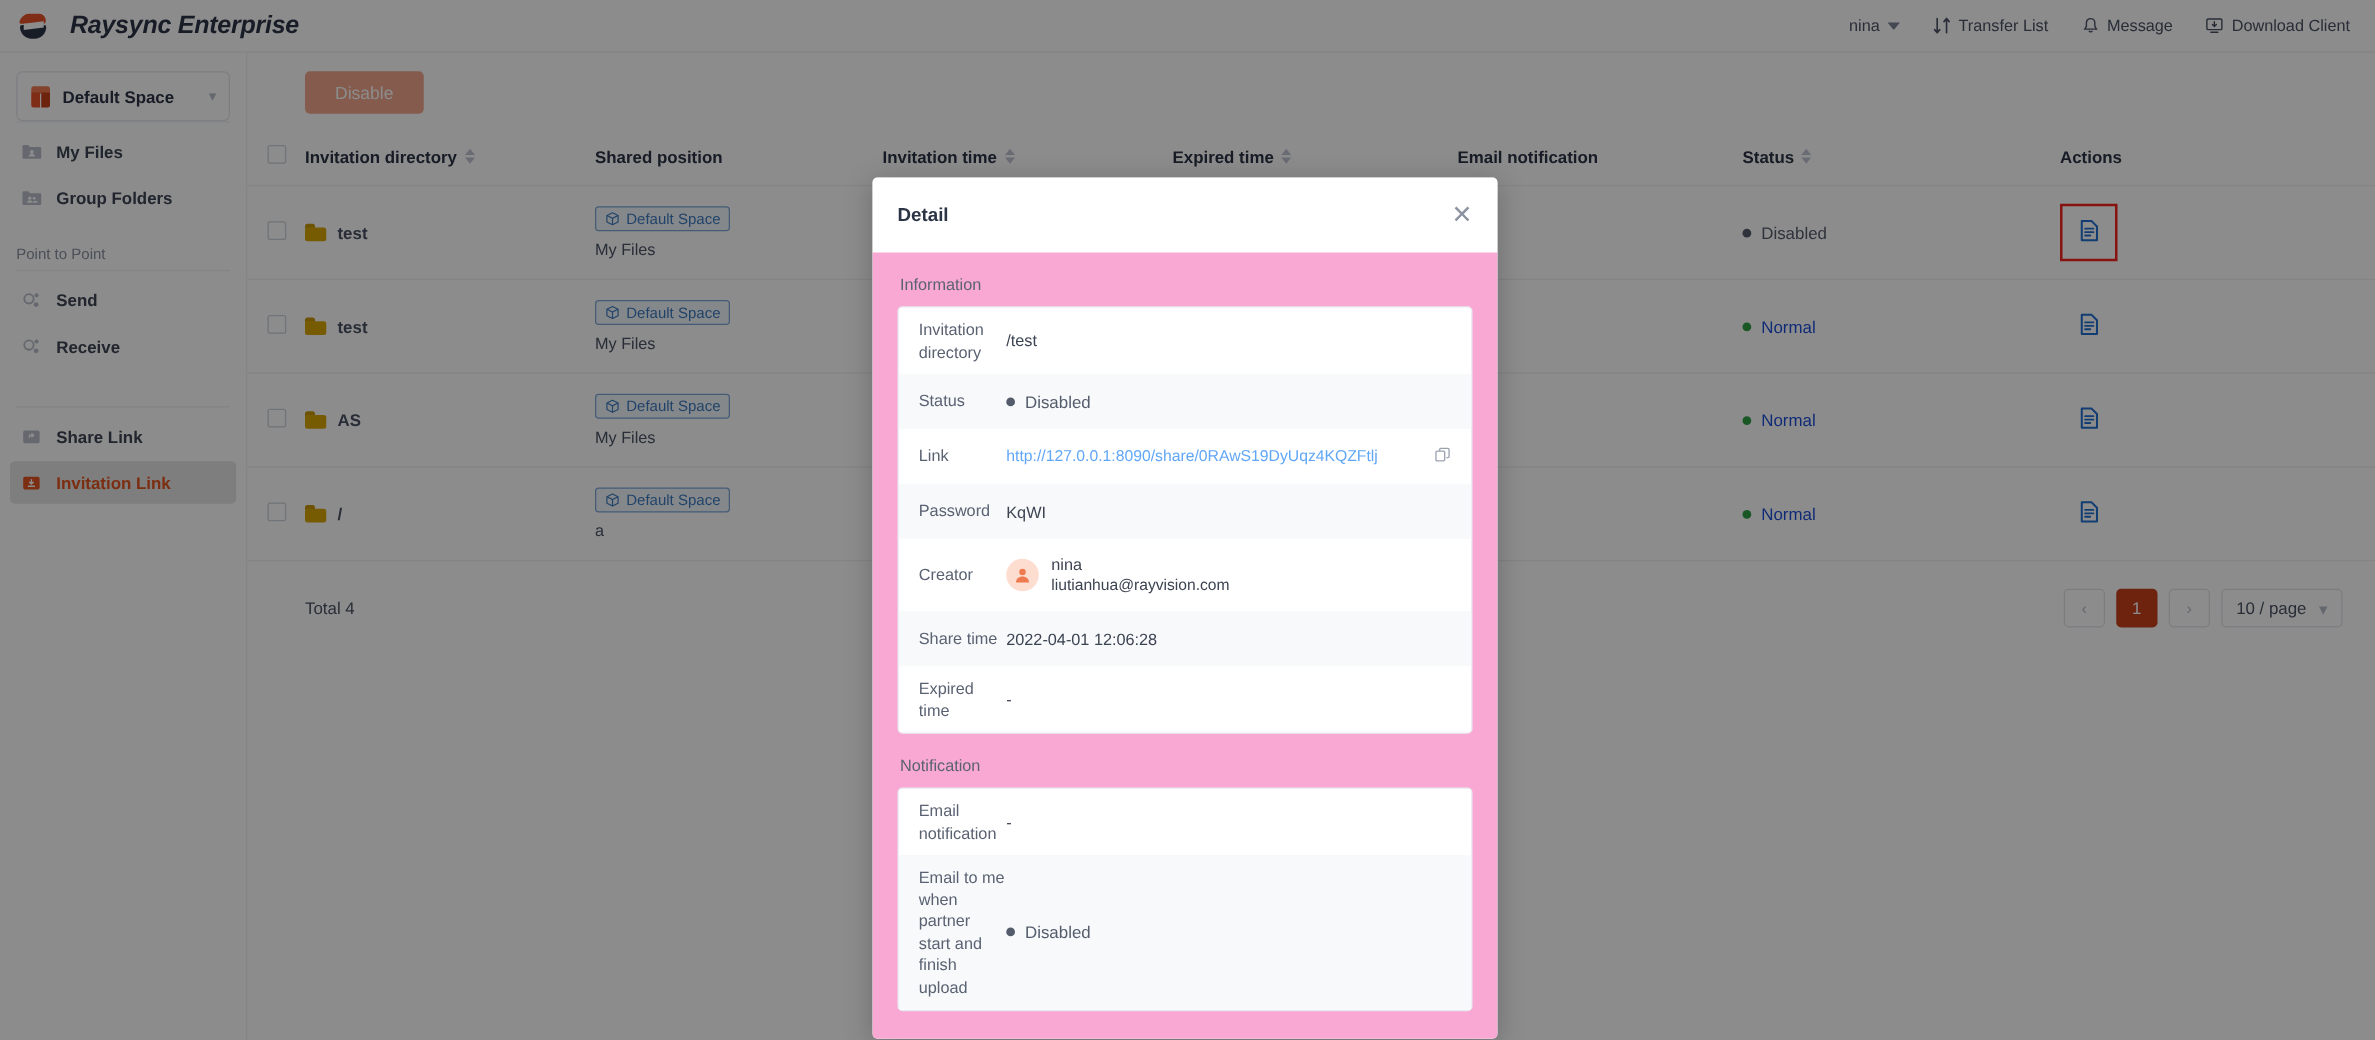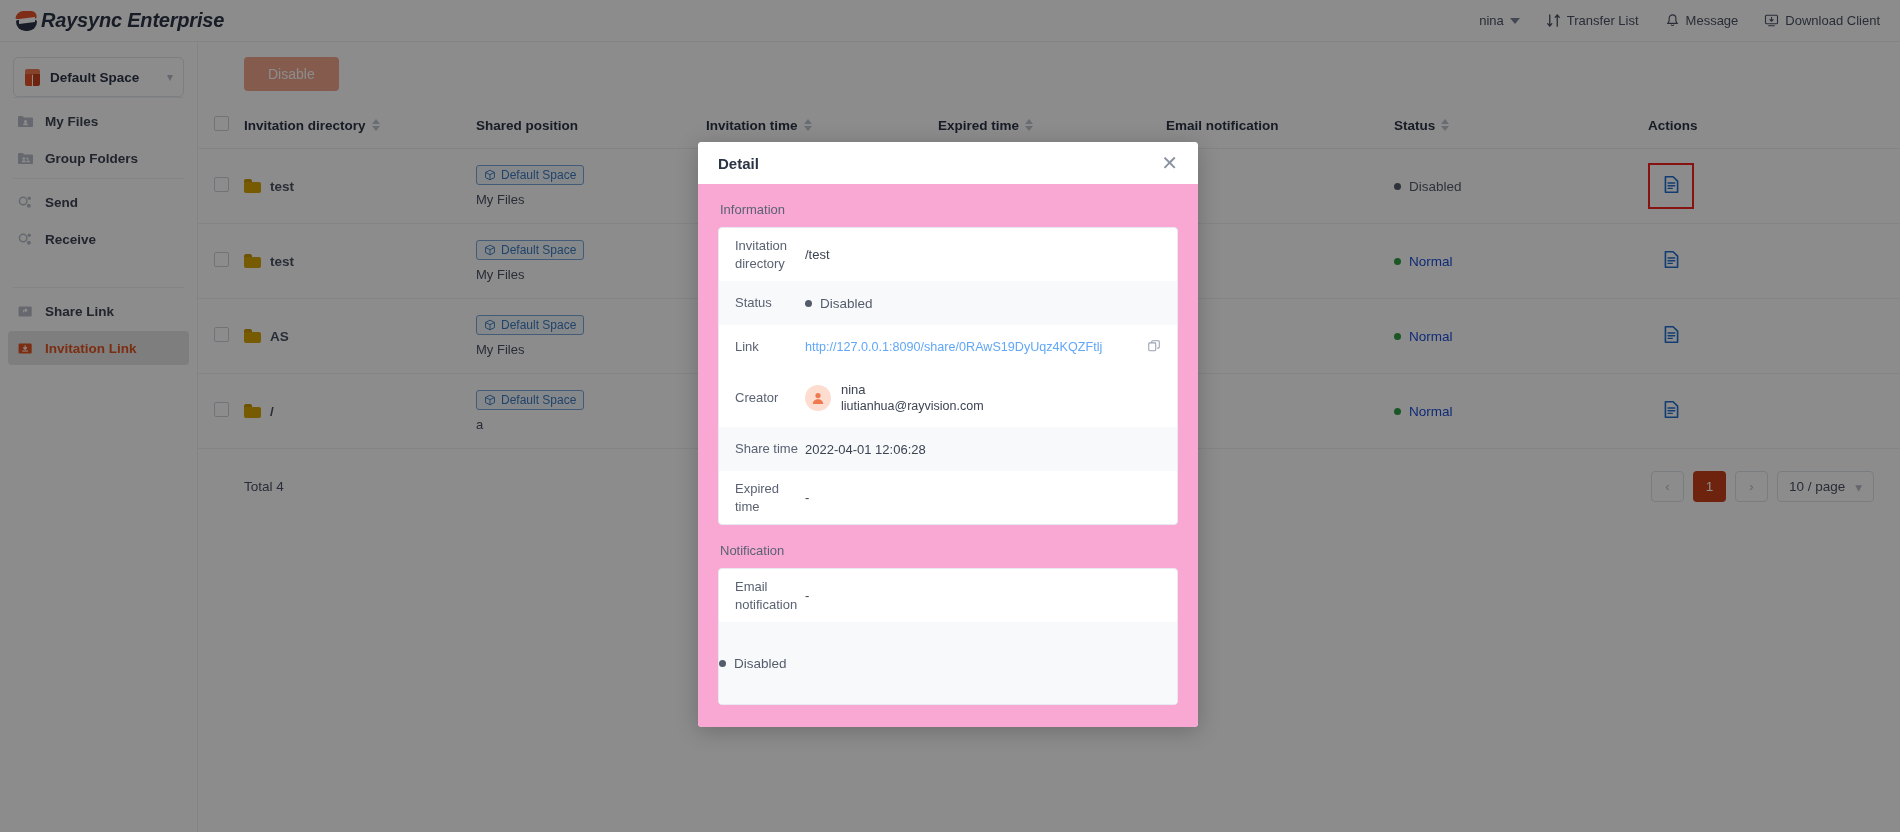--- a/index.html
+++ b/index.html
@@ -11,21 +11,21 @@
     background: #fff;
   }
   .app { position: relative; width: 1900px; height: 832px; background: #ffffff; }
 
   
   .topbar {
     position: absolute; top: 0; left: 0; width: 1900px; height: 42px;
     background: #ffffff; border-bottom: 1px solid #eef0f3;
     display: flex; align-items: center; z-index: 5;
   }
-  .brand { display: flex; align-items: center; margin-left: 14px; gap: 1px; }
+  .brand { display: flex; align-items: center; margin-left: 14px; gap: 16px; }
   .brand-mark { width: 26px; height: 26px; position: relative; }
   .brand-mark .s1 {
     position: absolute; left: 2px; top: 3px; width: 21px; height: 8px;
     background: #e8522a; border-radius: 9px 9px 2px 2px;
     transform: skewX(-10deg);
   }
   .brand-mark .s2 {
     position: absolute; left: 2px; top: 12px; width: 21px; height: 11px;
     background: #2b3445; border-radius: 2px 2px 11px 11px;
   }
@@ -129,21 +129,21 @@
     display: flex; align-items: center; gap: 10px; padding: 0 11px; font-size: 13.5px; color: #4a5264; cursor: pointer;
   }
 
   
   .overlay { position: absolute; inset: 0; background: rgba(0,0,0,0.45); z-index: 20; }
   .modal {
     position: absolute; left: 698px; top: 142px; width: 500px;
     background: #ffffff; border-radius: 4px; z-index: 30;
     box-shadow: 0 4px 22px rgba(0,0,0,0.22); overflow: hidden;
   }
-  .modal-head { height: 42px; display: flex; align-items: center; padding: 0 20px; background: #fff; }
+  .modal-head { height: 60px; display: flex; align-items: center; padding: 0 20px; background: #fff; }
   .modal-title { font-size: 15px; font-weight: bold; color: #2b3445; }
   .modal-x { margin-left: auto; font-size: 20px; color: #8b92a0; line-height: 1; cursor: pointer; }
   .modal-body { background: #f9a8d4; padding: 14px 20px 22px 20px; }
   .sec-title { font-size: 13px; color: #5a6272; margin: 4px 0 10px 2px; }
   .card { background: #ffffff; border: 1px solid #e7eaf0; border-radius: 4px; overflow: hidden; }
   .row { display: flex; align-items: center; min-height: 44px; padding: 9px 0; }
   .row.odd { background: #f7f9fb; }
   .row .k { width: 86px; flex: 0 0 86px; padding-left: 16px; font-size: 13px; color: #5a6272; line-height: 1.35; }
   .row .v { flex: 1; font-size: 13px; color: #3c4452; display: flex; align-items: center; padding-right: 16px; }
   .link { color: #61a7f7; text-decoration: none; font-size: 12.6px; word-break: break-all; }
@@ -232,20 +232,21 @@
             <path d="M1 3.2a1 1 0 0 1 1-1h4l1.4 1.6H16a1 1 0 0 1 1 1v8a1 1 0 0 1-1 1H2a1 1 0 0 1-1-1z" fill="#b9bec8"></path>
             <circle cx="7.2" cy="8" r="1.4" fill="#fff"></circle>
             <circle cx="11" cy="8.2" r="1.2" fill="#fff"></circle>
             <path d="M4.8 12c0-1.3 1.1-2.1 2.4-2.1s2.4.8 2.4 2.1z" fill="#fff"></path>
             <path d="M9.8 12c0-1.1.9-1.8 2-1.8s2 .7 2 1.8z" fill="#fff"></path>
           </svg>
       </span>
       <span>Group Folders</span>
     </div>
 
+    <div class="nav-group-title">Point to Point</div>
     <div class="nav-sep"></div>
     <div class="nav-item">
       <span class="nav-icon">
         <svg width="17" height="15" viewBox="0 0 18 16">
             <circle cx="6.5" cy="6.5" r="4" stroke="#b9bec8" stroke-width="1.6" fill="none"></circle>
             <circle cx="13" cy="3.4" r="1.8" fill="#b9bec8"></circle>
             <circle cx="12.6" cy="11.4" r="2.1" fill="#b9bec8"></circle>
           </svg>
       </span>
       <span>Send</span>
@@ -589,20 +590,24 @@
             <a class="link" href="#">http://127.0.0.1:8090/share/0RAwS19DyUqz4KQZFtlj</a>
             <span class="copy-ic">
               <svg width="14" height="14" viewBox="0 0 16 16">
                   <rect x="2" y="4.4" width="8" height="9" rx="1" stroke="#9aa2b0" stroke-width="1.2" fill="none"></rect>
                   <path d="M5.4 4.4V3a1 1 0 0 1 1-1H13a1 1 0 0 1 1 1v6.4a1 1 0 0 1-1 1h-1.4" stroke="#9aa2b0" stroke-width="1.2" fill="none"></path>
                 </svg>
             </span>
           </div>
         </div>
 
+        <div class="row odd">
+          <div class="k">Password</div>
+          <div class="v">KqWI</div>
+        </div>
 
         <div class="row" style="min-height:58px">
           <div class="k">Creator</div>
           <div class="v">
             <span class="avatar">
               <svg width="16" height="16" viewBox="0 0 16 16">
                   <circle cx="8" cy="5.6" r="2.6" fill="#f07a50"></circle>
                   <path d="M2.8 14c0-3 2.4-4.8 5.2-4.8s5.2 1.8 5.2 4.8z" fill="#f07a50"></path>
                 </svg>
             </span>
@@ -626,20 +631,21 @@
 
       <div class="sec-title" style="margin-top:18px">Notification</div>
       <div class="card">
 
         <div class="row">
           <div class="k">Email notification</div>
           <div class="v">-</div>
         </div>
 
         <div class="row odd" style="min-height:82px">
+          <div class="k">Email to me when partner start and finish upload</div>
           <div class="v">
             <span class="status st-disabled">
               <span class="dot" style="background:#545c6b"></span>
               <span>Disabled</span>
             </span>
           </div>
         </div>
       </div>
 
     </div>

